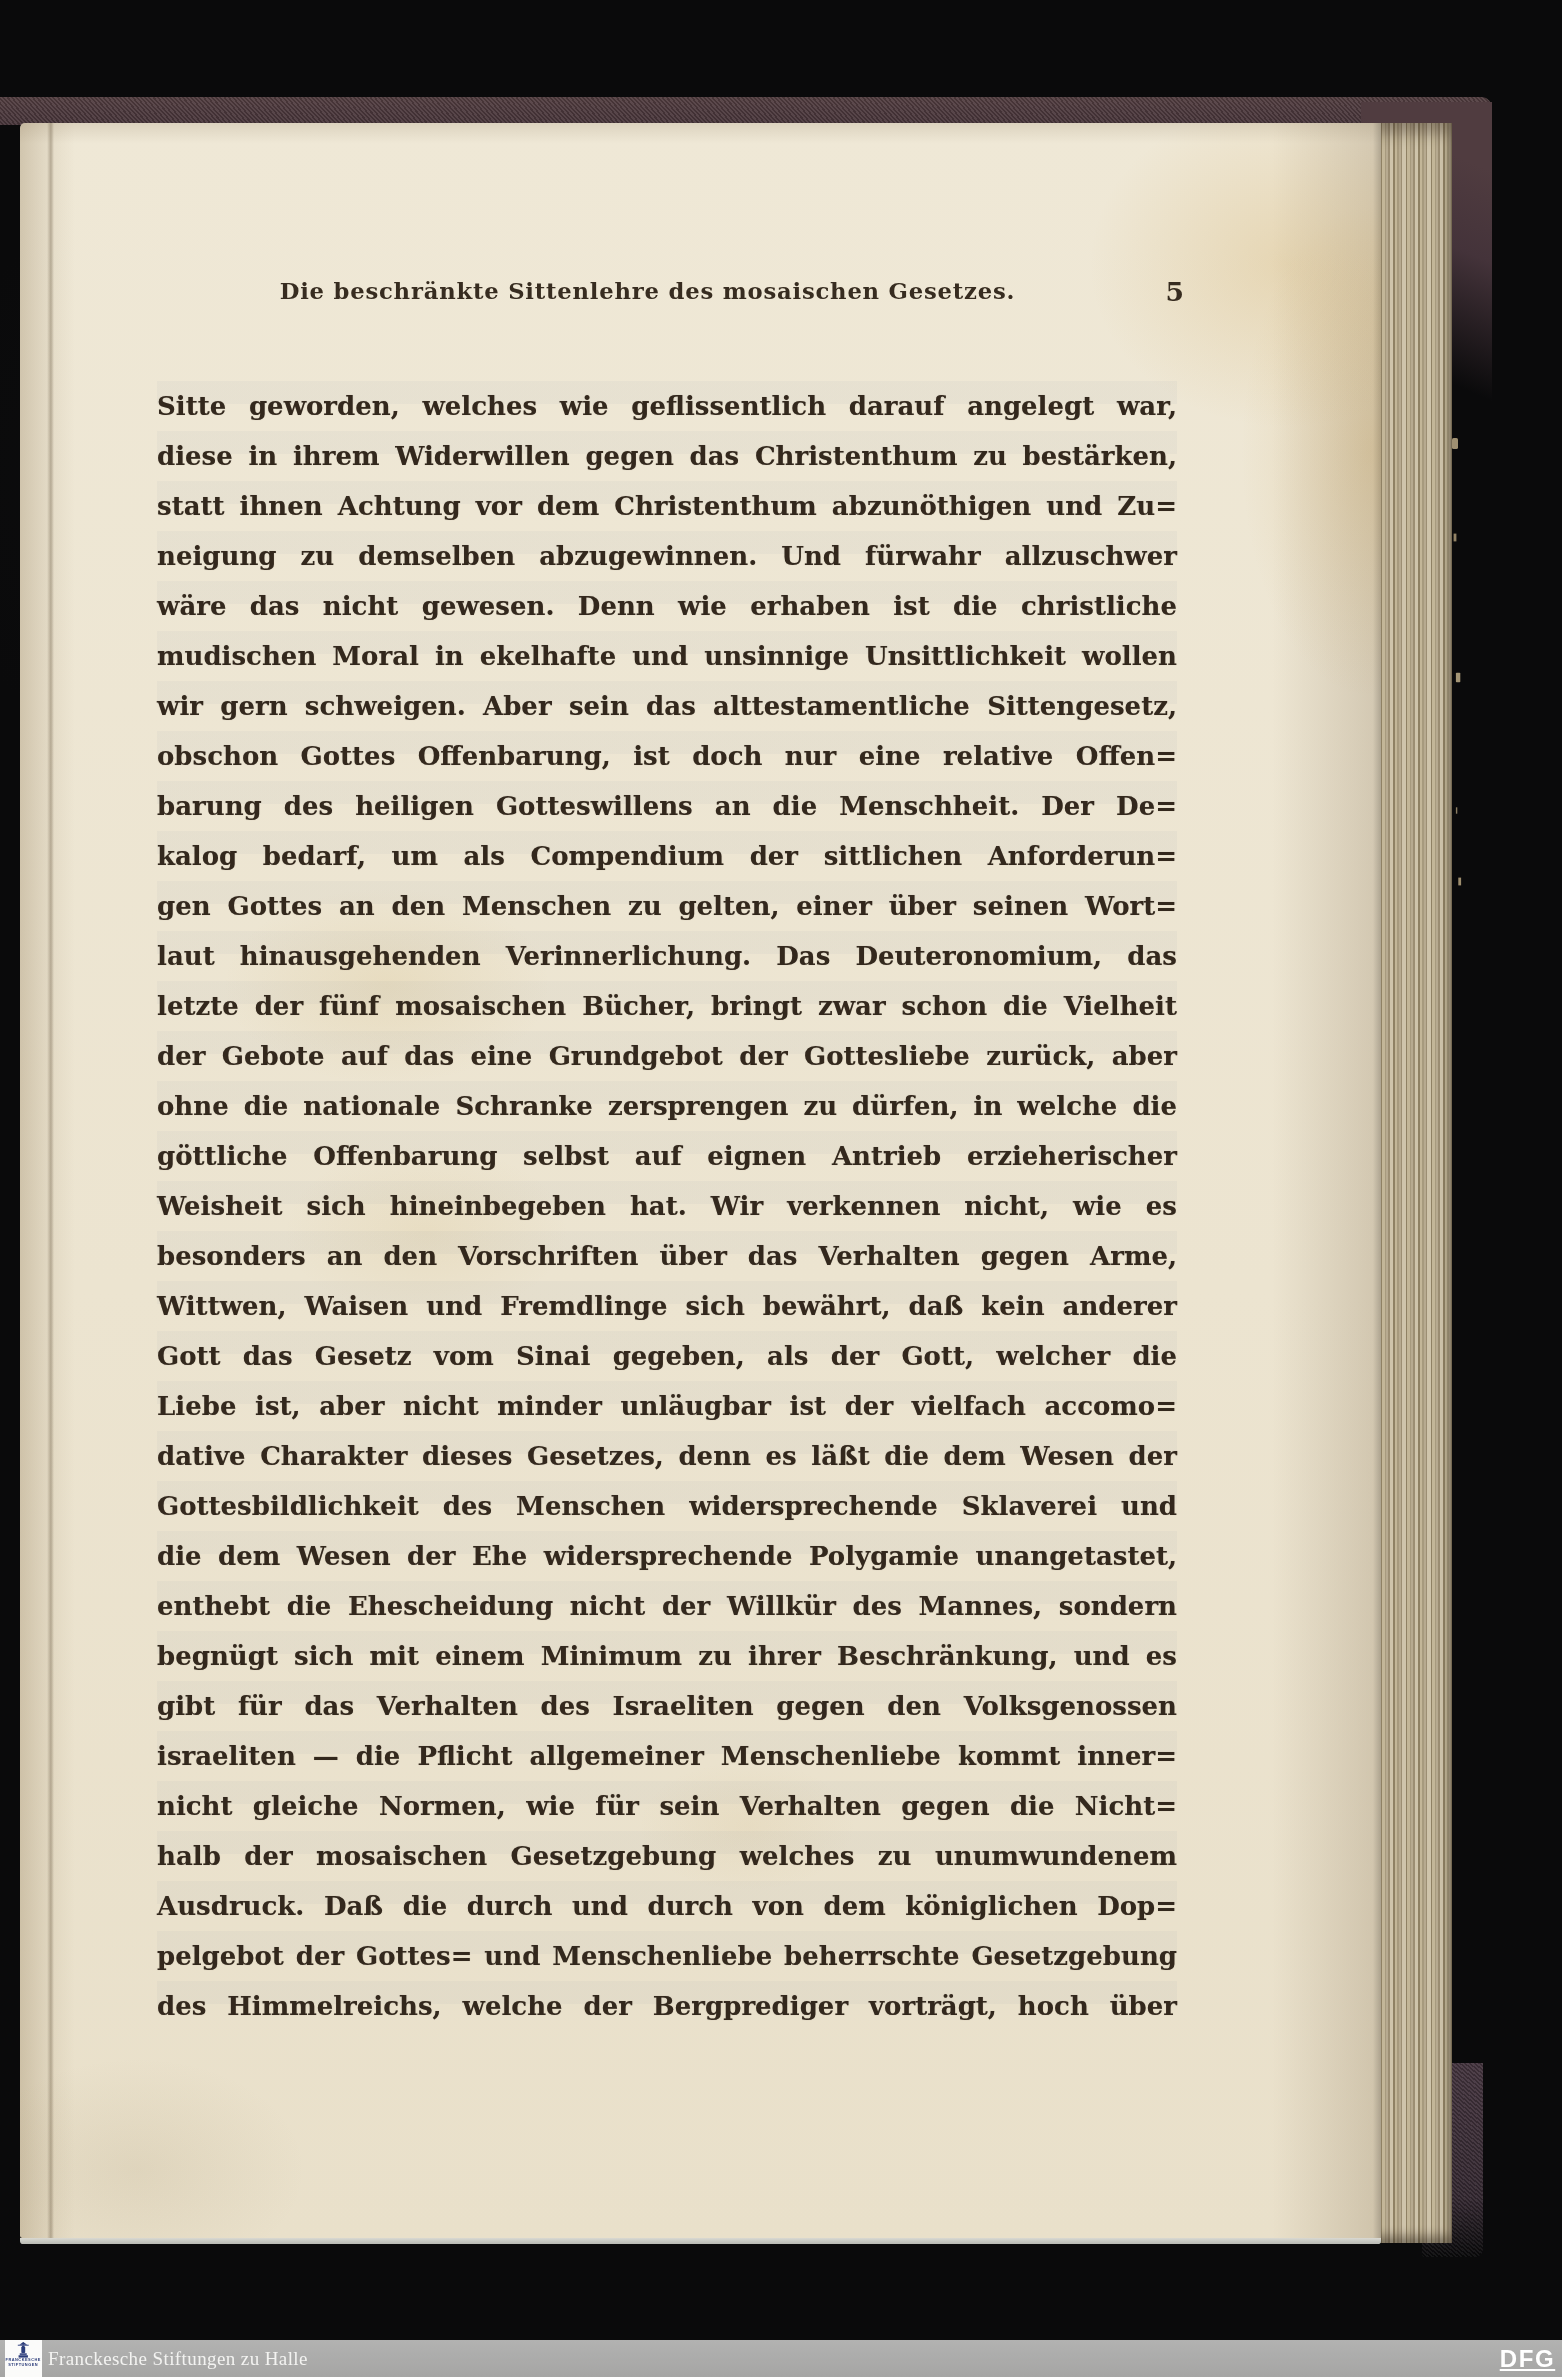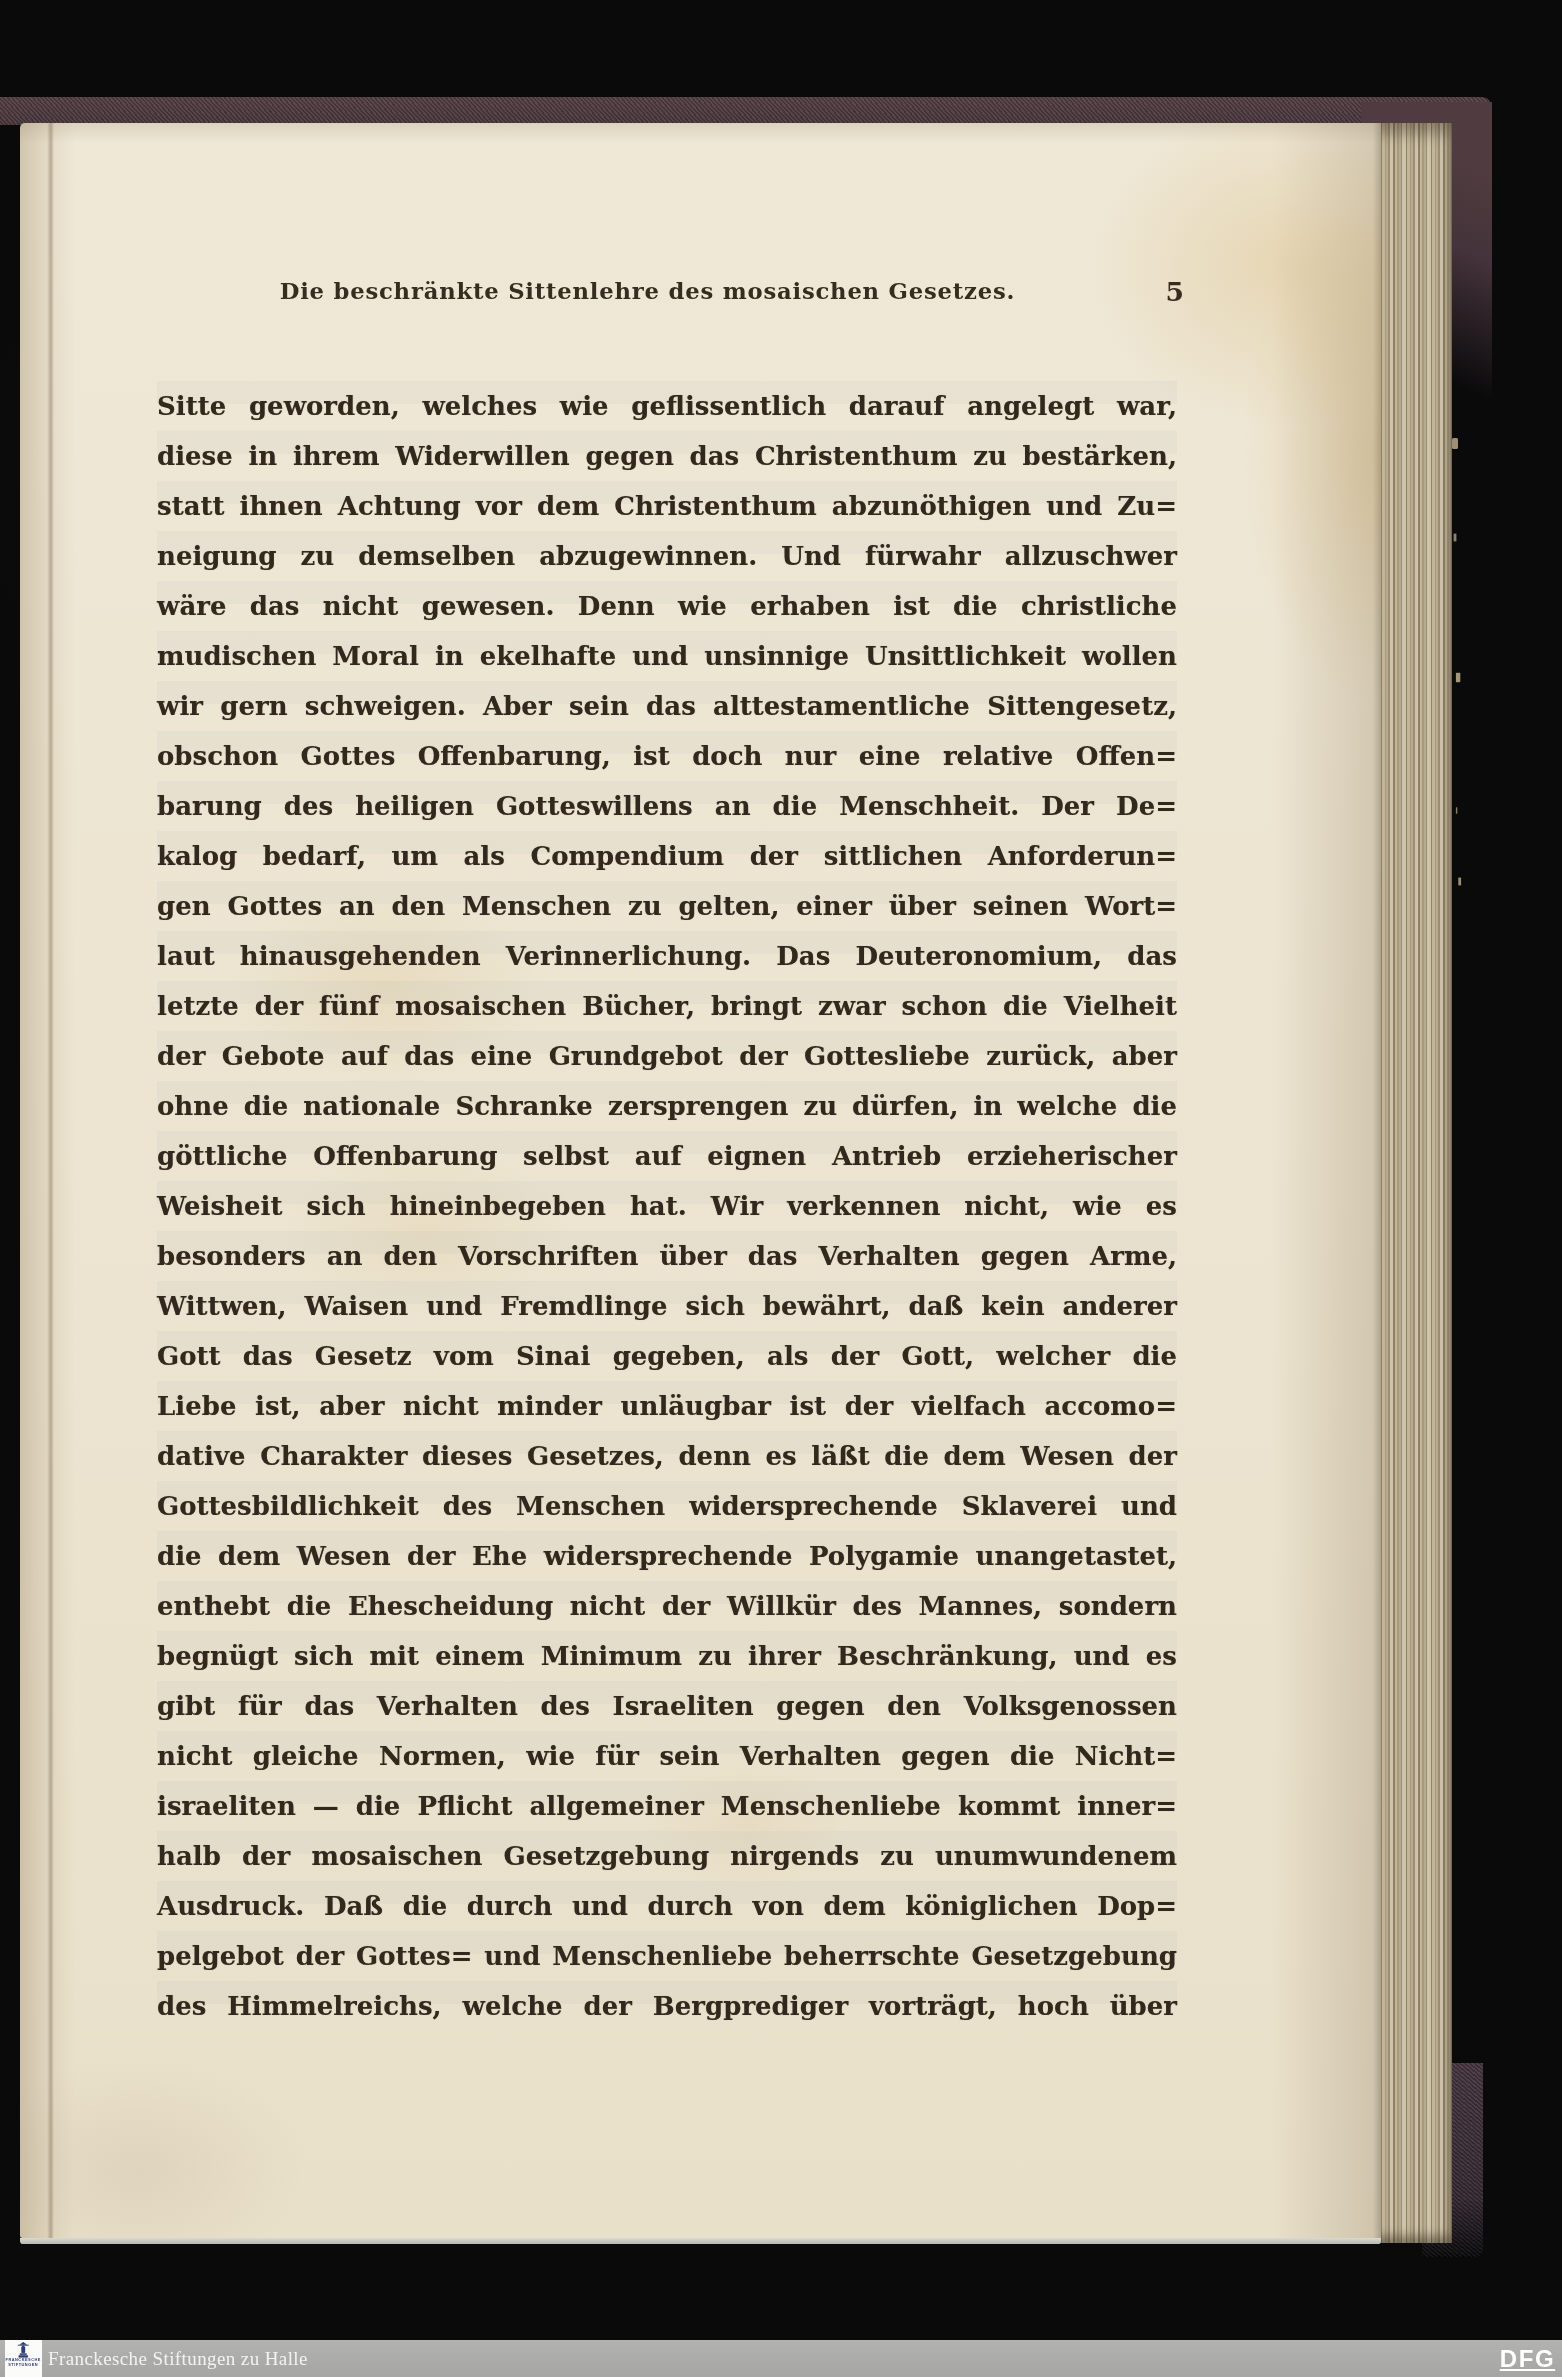--- a/index.html
+++ b/index.html
@@ -170,23 +170,23 @@
         <div class="text-line">besonders an den Vorschriften über das Verhalten gegen Arme,</div>
         <div class="text-line">Wittwen, Waisen und Fremdlinge sich bewährt, daß kein anderer</div>
         <div class="text-line">Gott das Gesetz vom Sinai gegeben, als der Gott, welcher die</div>
         <div class="text-line">Liebe ist, aber nicht minder unläugbar ist der vielfach accomo=</div>
         <div class="text-line">dative Charakter dieses Gesetzes, denn es läßt die dem Wesen der</div>
         <div class="text-line">Gottesbildlichkeit des Menschen widersprechende Sklaverei und</div>
         <div class="text-line">die dem Wesen der Ehe widersprechende Polygamie unangetastet,</div>
         <div class="text-line">enthebt die Ehescheidung nicht der Willkür des Mannes, sondern</div>
         <div class="text-line">begnügt sich mit einem Minimum zu ihrer Beschränkung, und es</div>
         <div class="text-line">gibt für das Verhalten des Israeliten gegen den Volksgenossen</div>
+        <div class="text-line">israeliten — die Pflicht allgemeiner Menschenliebe kommt inner=</div>
         <div class="text-line">nicht gleiche Normen, wie für sein Verhalten gegen die Nicht=</div>
-        <div class="text-line">israeliten — die Pflicht allgemeiner Menschenliebe kommt inner=</div>
-        <div class="text-line">halb der mosaischen Gesetzgebung nirgends zu unumwundenem</div>
+        <div class="text-line">halb der mosaischen Gesetzgebung welches zu unumwundenem</div>
         <div class="text-line">Ausdruck.  Daß die durch und durch von dem königlichen Dop=</div>
         <div class="text-line">pelgebot der Gottes= und Menschenliebe beherrschte Gesetzgebung</div>
         <div class="text-line">des Himmelreichs, welche der Bergprediger vorträgt, hoch über</div>
       </div>
   </div>
 
   <div class="footer-bar">
     <div class="logo-box">
       <svg width="12.5" height="15.6" viewBox="0 0 16 20">
         <g fill="#2c3d7b">

